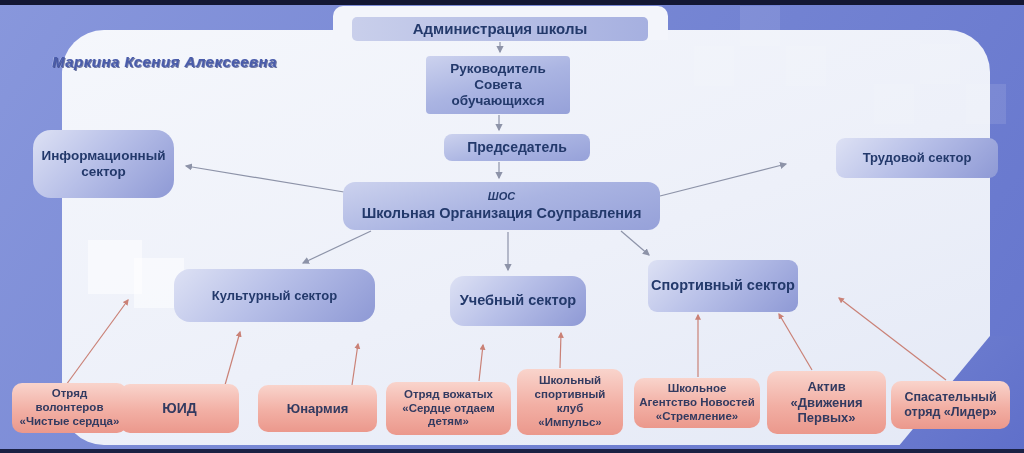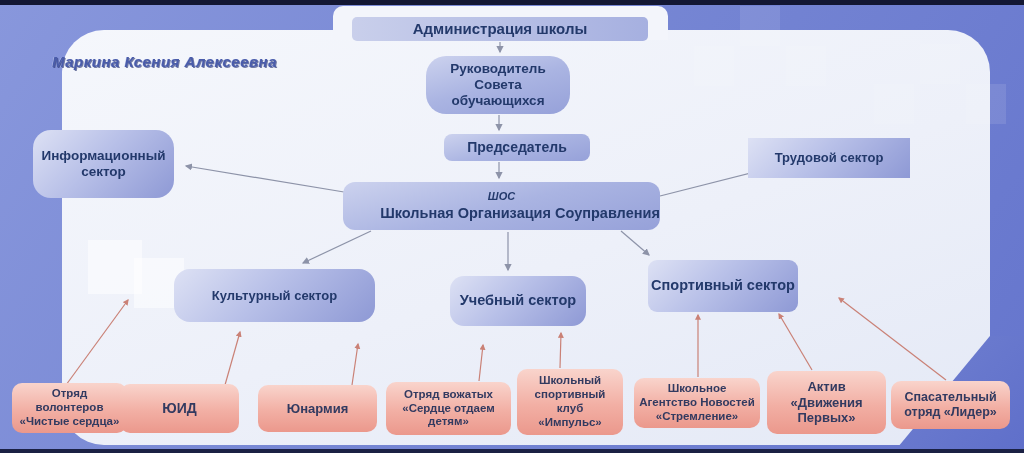--- a/index.html
+++ b/index.html
@@ -27,21 +27,21 @@
   .box{position:absolute;display:flex;flex-direction:column;justify-content:center;
     align-items:center;text-align:center;color:#23396b;font-weight:600;
     box-sizing:border-box;}
   .bluebar{border-radius:5px;background:linear-gradient(90deg,#c9cfeb,#a6b0e0);}
   .blue{background:linear-gradient(135deg,#dde1f4 0%,#b8c0e8 45%,#8e99d5 100%);}
   .blue2{background:linear-gradient(165deg,#ccd2ee 0%,#aab4e2 50%,#96a1d9 100%);}
   .pink{background:linear-gradient(180deg,#f9d4cc 0%,#f2afa4 55%,#eb988c 100%);
     border-radius:10px;color:#323a60;}
   .ln{line-height:1.2;}
   .shos-t{font-size:11px;font-weight:700;font-style:italic;line-height:1.25;}
-  .shos-s{font-size:14.5px;line-height:1.25;padding-left:37px;}
+  .shos-s{font-size:14.5px;line-height:1.25;}
 </style>
 </head>
 <body>
 
 <div class="canvas">
 
   <div class="card"></div>
   <div class="card-tab"></div>
   <div class="bevel"></div>
   <div class="strip top"></div>
@@ -86,41 +86,41 @@
       <line x1="946" y1="380" x2="839" y2="298" marker-end="url(#ar)"></line>
     </g>
   </svg>
 
   <div class="hdr-name">Маркина Ксения Алексеевна</div>
 
   <div class="box bluebar" style="left:352px;top:17px;width:296px;height:24px;font-size:15px">
     <div class="ln">Администрация школы</div>
   </div>
 
-  <div class="box blue2" style="left:426px;top:56px;width:144px;height:58px;font-size:13.5px;border-radius:20px">
+  <div class="box blue2" style="left:426px;top:56px;width:144px;height:58px;font-size:13.5px;border-radius:4px">
     <div class="ln">Руководитель</div>
     <div class="ln">Совета</div>
     <div class="ln">обучающихся</div>
   </div>
 
   <div class="box blue2" style="left:444px;top:134px;width:146px;height:27px;font-size:14px;border-radius:8px">
     <div class="ln">Председатель</div>
   </div>
 
   <div class="box blue2" style="left:343px;top:182px;width:317px;height:48px;border-radius:12px">
     <div class="shos-t">ШОС</div>
     <div class="shos-s">Школьная Организация Соуправления</div>
   </div>
 
   <div class="box blue" style="left:33px;top:130px;width:141px;height:68px;font-size:13.5px;border-radius:18px">
     <div class="ln">Информационный</div>
     <div class="ln">сектор</div>
   </div>
 
-  <div class="box blue" style="left:748px;top:138px;width:162px;height:40px;font-size:13px;border-radius:0">
+  <div class="box blue" style="left:836px;top:138px;width:162px;height:40px;font-size:13px;border-radius:9px">
     <div class="ln">Трудовой сектор</div>
   </div>
 
   <div class="box blue" style="left:174px;top:269px;width:201px;height:53px;font-size:13px;border-radius:16px">
     <div class="ln">Культурный сектор</div>
   </div>
 
   <div class="box blue" style="left:450px;top:276px;width:136px;height:50px;font-size:14.5px;border-radius:14px">
     <div class="ln">Учебный сектор</div>
   </div>

